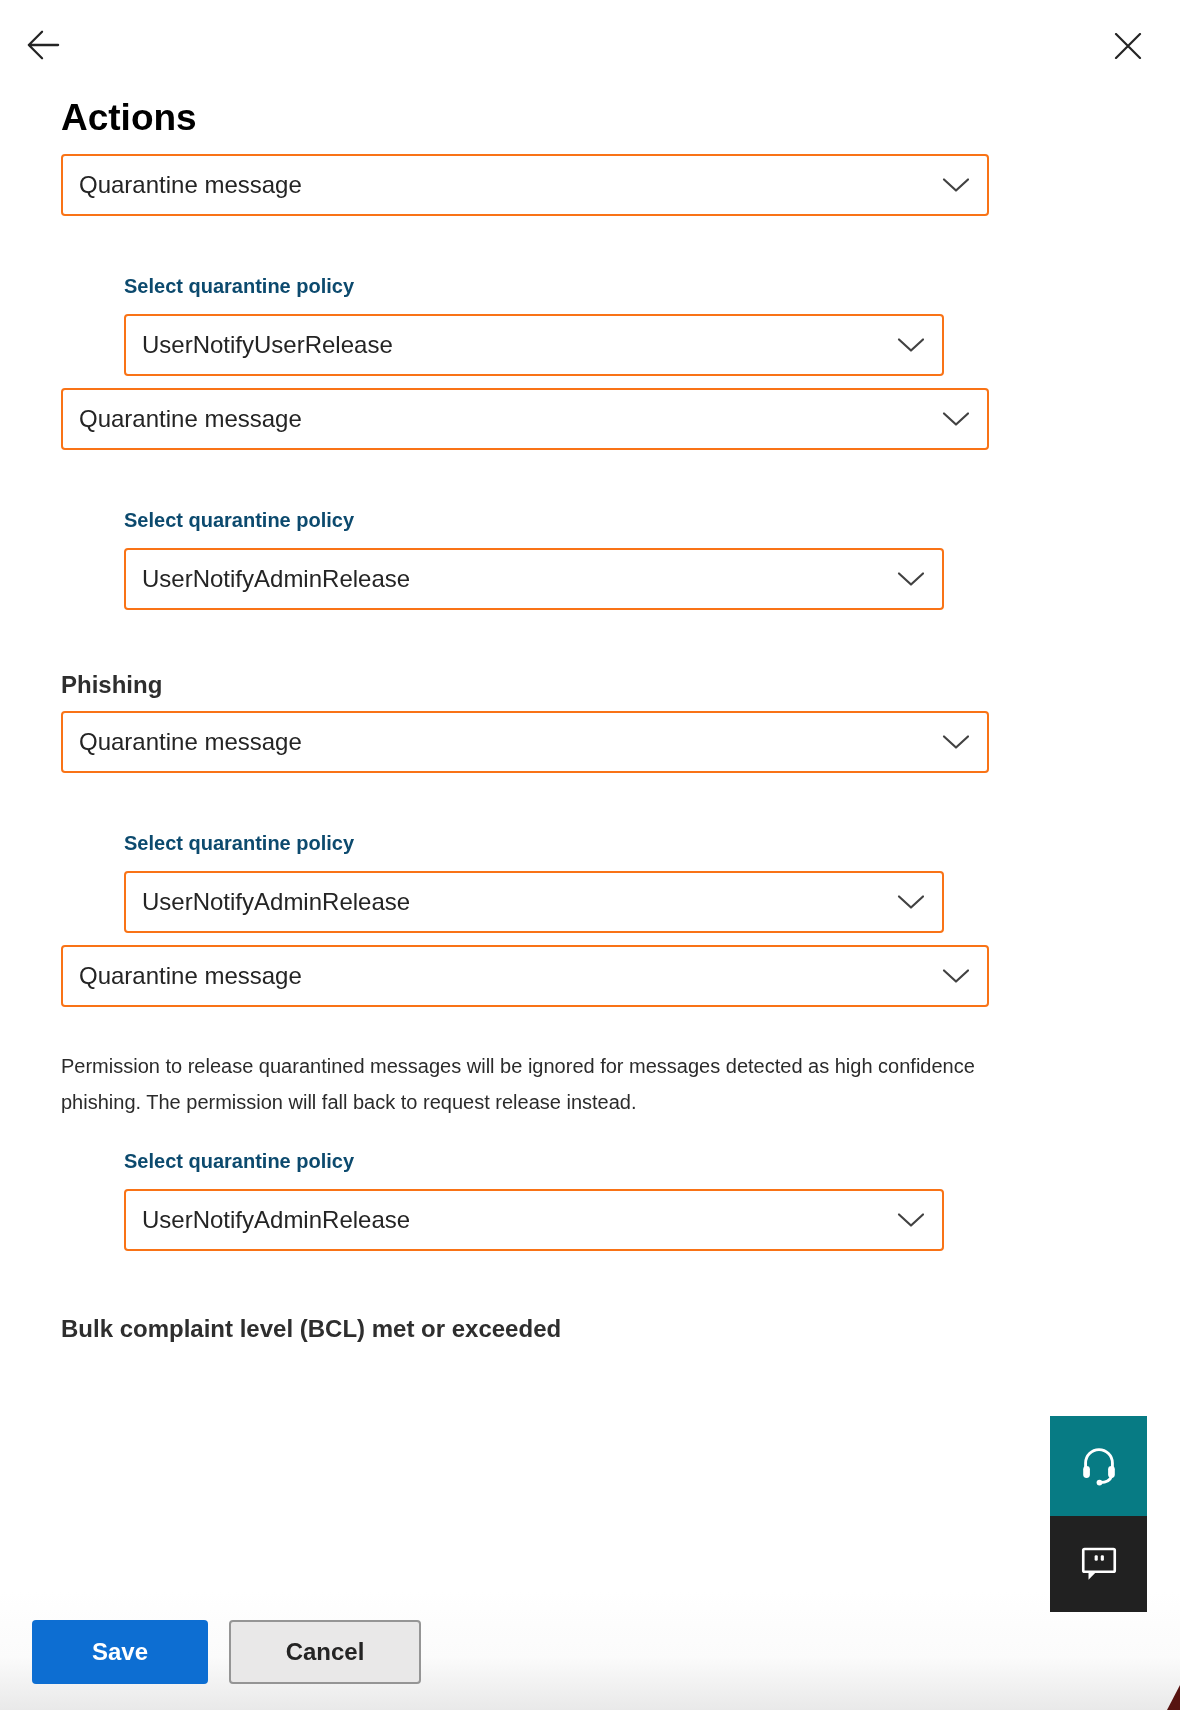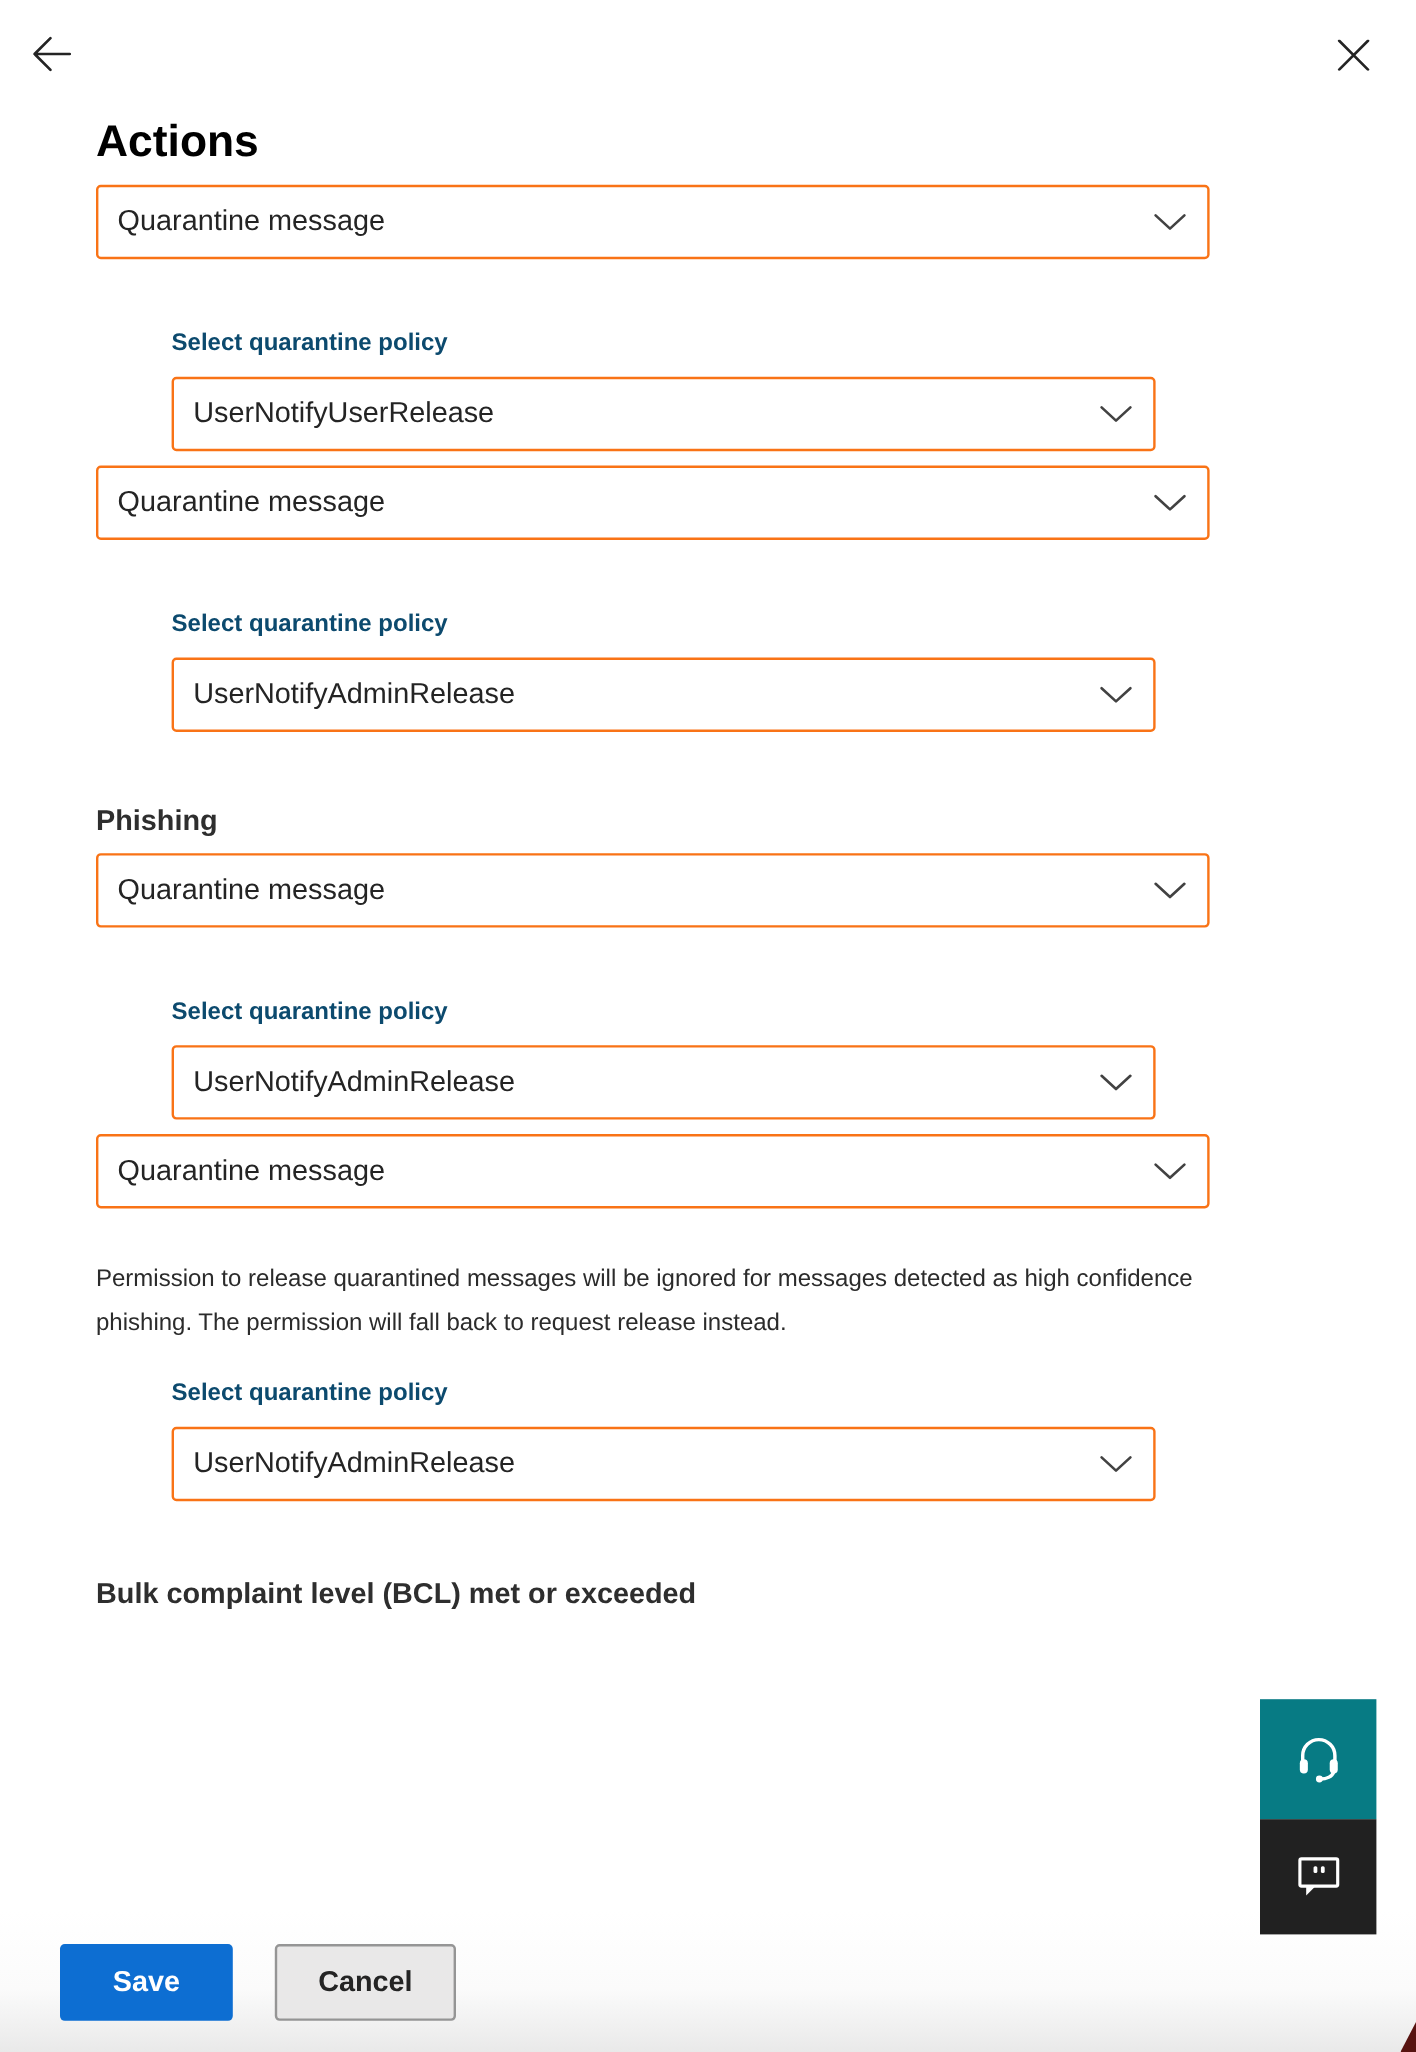--- a/index.html
+++ b/index.html
@@ -5,21 +5,21 @@
   html,body{margin:0;padding:0;background:#fff;}
   .screen{
     position:relative;width:1180px;height:1710px;overflow:hidden;background:#fff;
     font-family:"Liberation Sans",sans-serif;color:#242424;
   }
   
   .nav-btn{position:absolute;background:none;border:none;padding:0;cursor:pointer;line-height:0;}
   .back-btn{left:26px;top:28px;}
   .close-btn{left:1114px;top:33px;}
   
-  .content{padding:94px 16px 0 61px;margin-left:19px;}
+  .content{padding:94px 16px 0 61px;}
   h1.title{margin:0;font-size:37px;line-height:48px;font-weight:700;color:#000;}
   .sec-label{font-size:24px;line-height:28px;font-weight:600;color:#2e2e2e;}
   .m-sec{margin-top:38px;}
   .m-sec2{margin-top:61px;}
   .dd{
     box-sizing:border-box;position:relative;width:928px;height:62px;margin-top:12px;
     border:2px solid #f97316;border-radius:4px;background:#fff;
     display:flex;align-items:center;padding:0 56px 0 16px;cursor:pointer;
   }
   .dd .dd-value{font-size:24px;color:#242424;white-space:nowrap;overflow:hidden;}
@@ -33,22 +33,22 @@
   }
   .indent-late .field-label{margin-top:27px;}
   .bulk-label{margin-top:63px;font-size:24px;line-height:30px;font-weight:600;color:#2e2e2e;}
   
   .footer{
     position:absolute;left:0;right:0;bottom:0;height:118px;z-index:5;
     background:linear-gradient(180deg,#ffffff 0%,#fbfbfb 55%,#e9e9e9 100%);
   }
   .btn{box-sizing:border-box;position:absolute;top:28px;height:64px;border-radius:4px;
     font-family:"Liberation Sans",sans-serif;font-size:24px;font-weight:600;cursor:pointer;}
-  .btn-save{left:50px;width:144px;background:#0d6ed2;border:none;color:#fff;}
-  .btn-cancel{left:229px;width:151px;background:#e9e8e8;border:2px solid #959595;color:#242424;}
+  .btn-save{left:32px;width:176px;background:#0d6ed2;border:none;color:#fff;}
+  .btn-cancel{left:229px;width:192px;background:#e9e8e8;border:2px solid #959595;color:#242424;}
   
   .widget{position:absolute;left:1050px;width:97px;border:none;padding:0;margin:0;cursor:pointer;
     display:flex;align-items:center;justify-content:center;z-index:6;}
   .widget-help{top:1416px;height:100px;background:#077b84;}
   .widget-chat{top:1516px;height:96px;background:#212121;}
   
   .corner-artifact{
     position:absolute;right:0;bottom:0;width:13px;height:25px;background:#571310;
     clip-path:polygon(100% 0,100% 100%,0 100%);z-index:7;
   }

